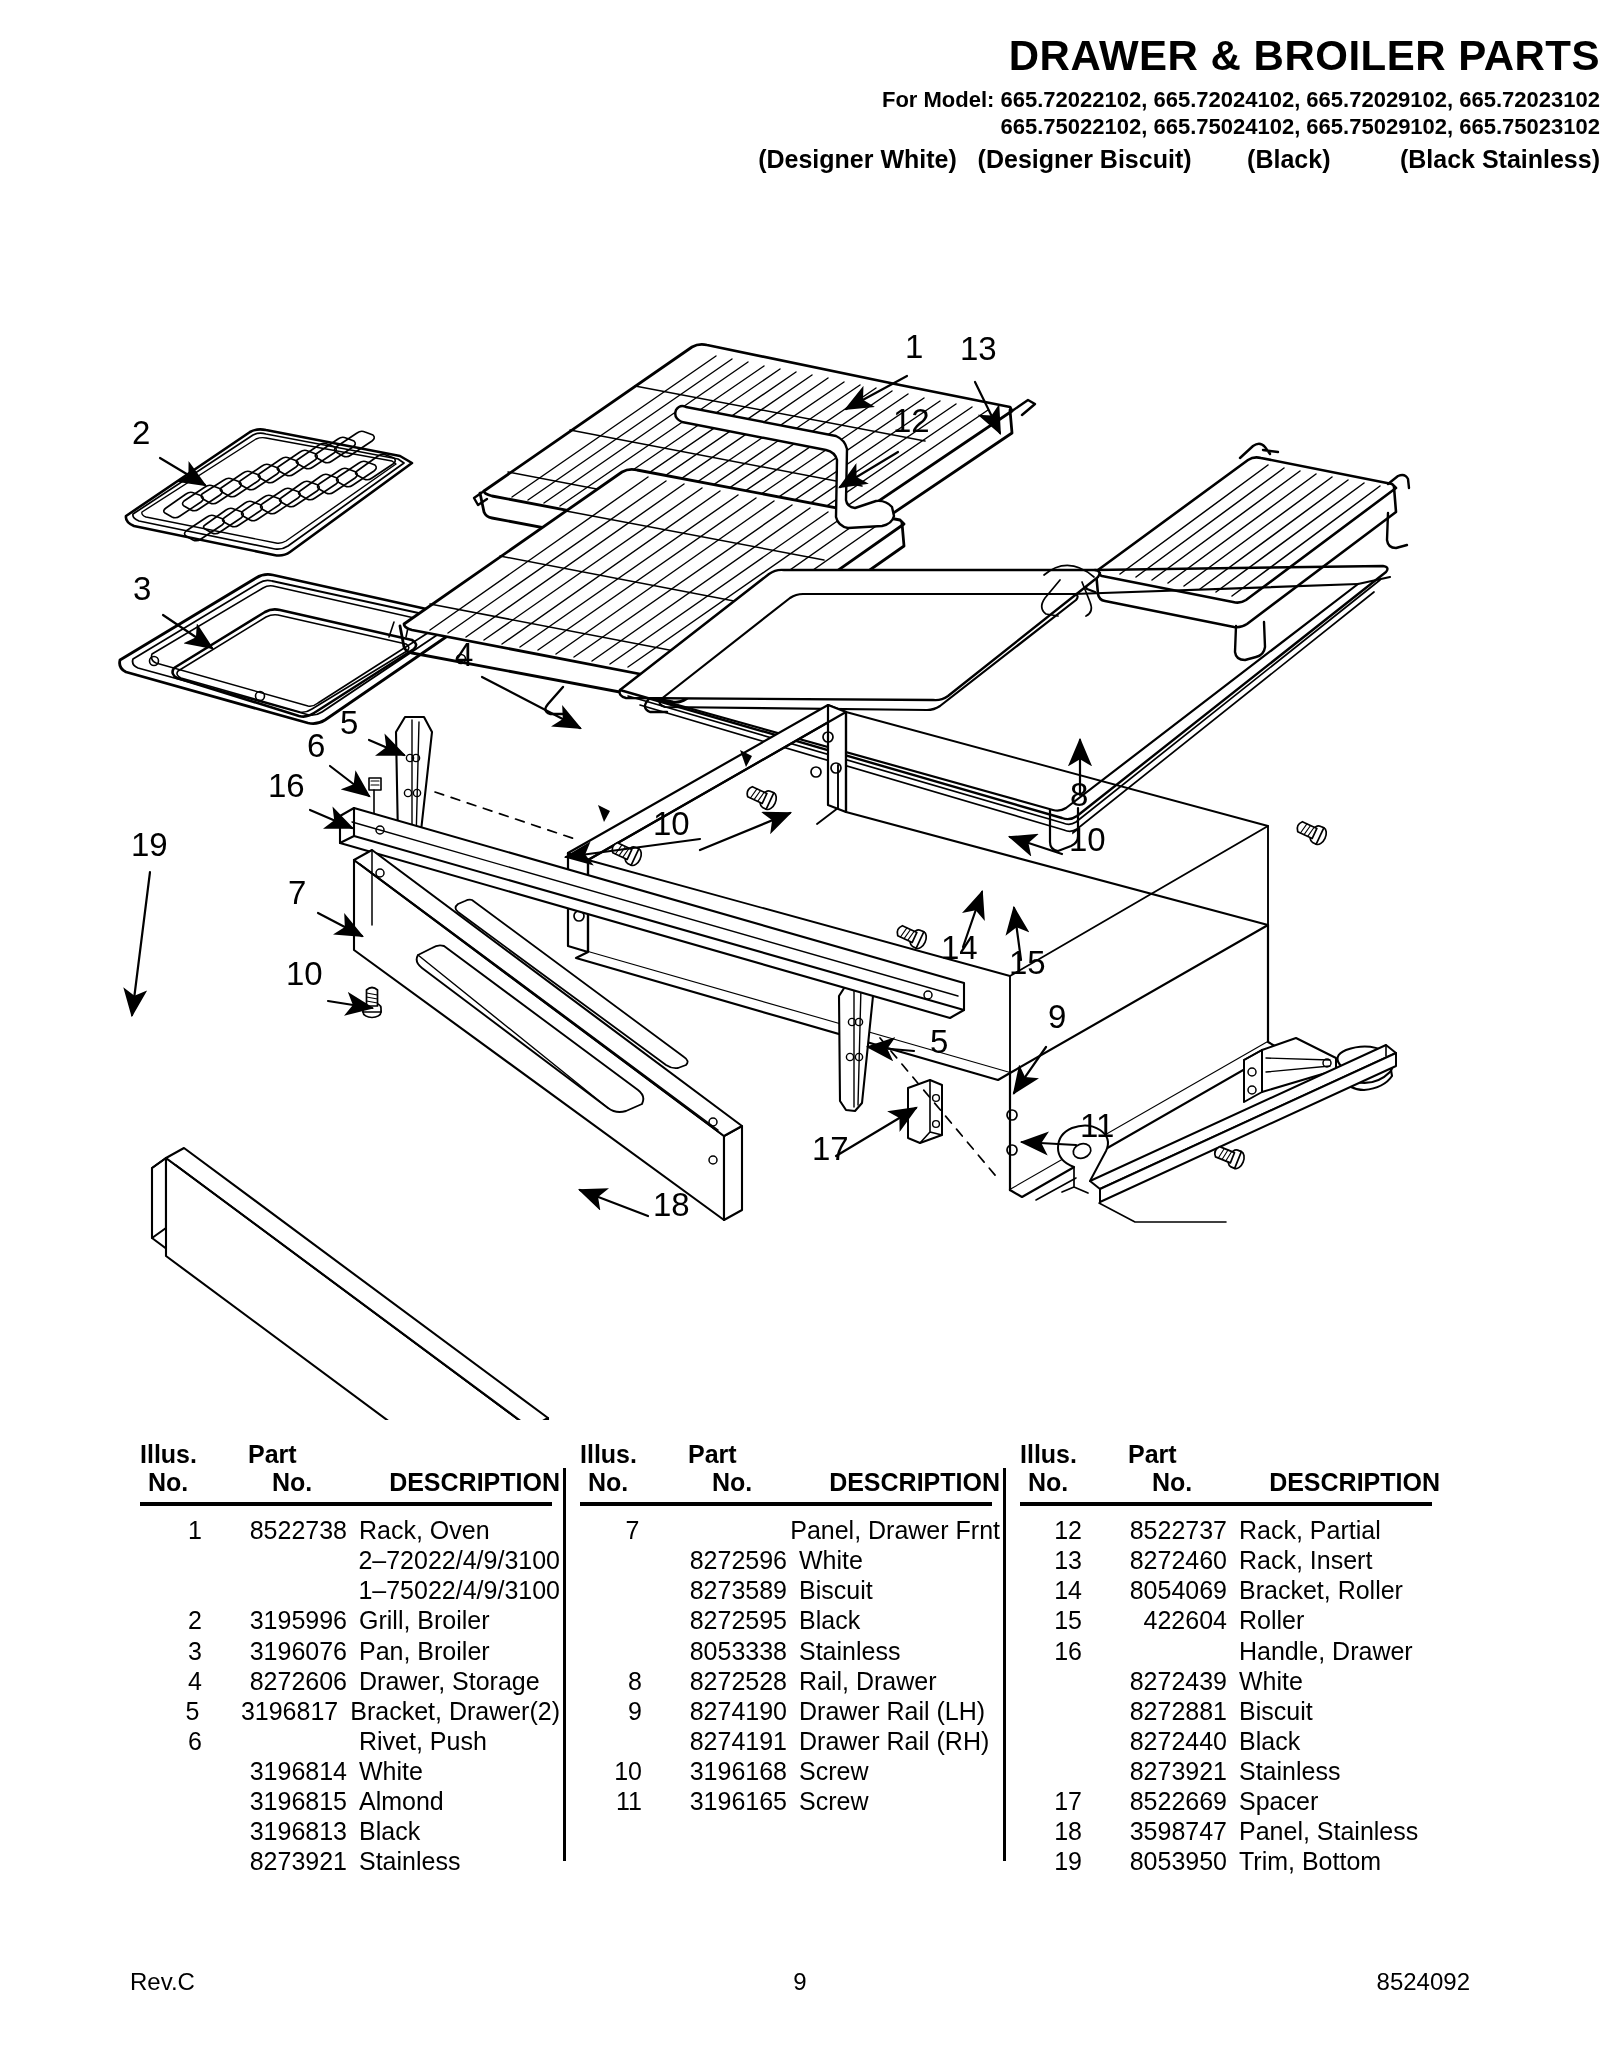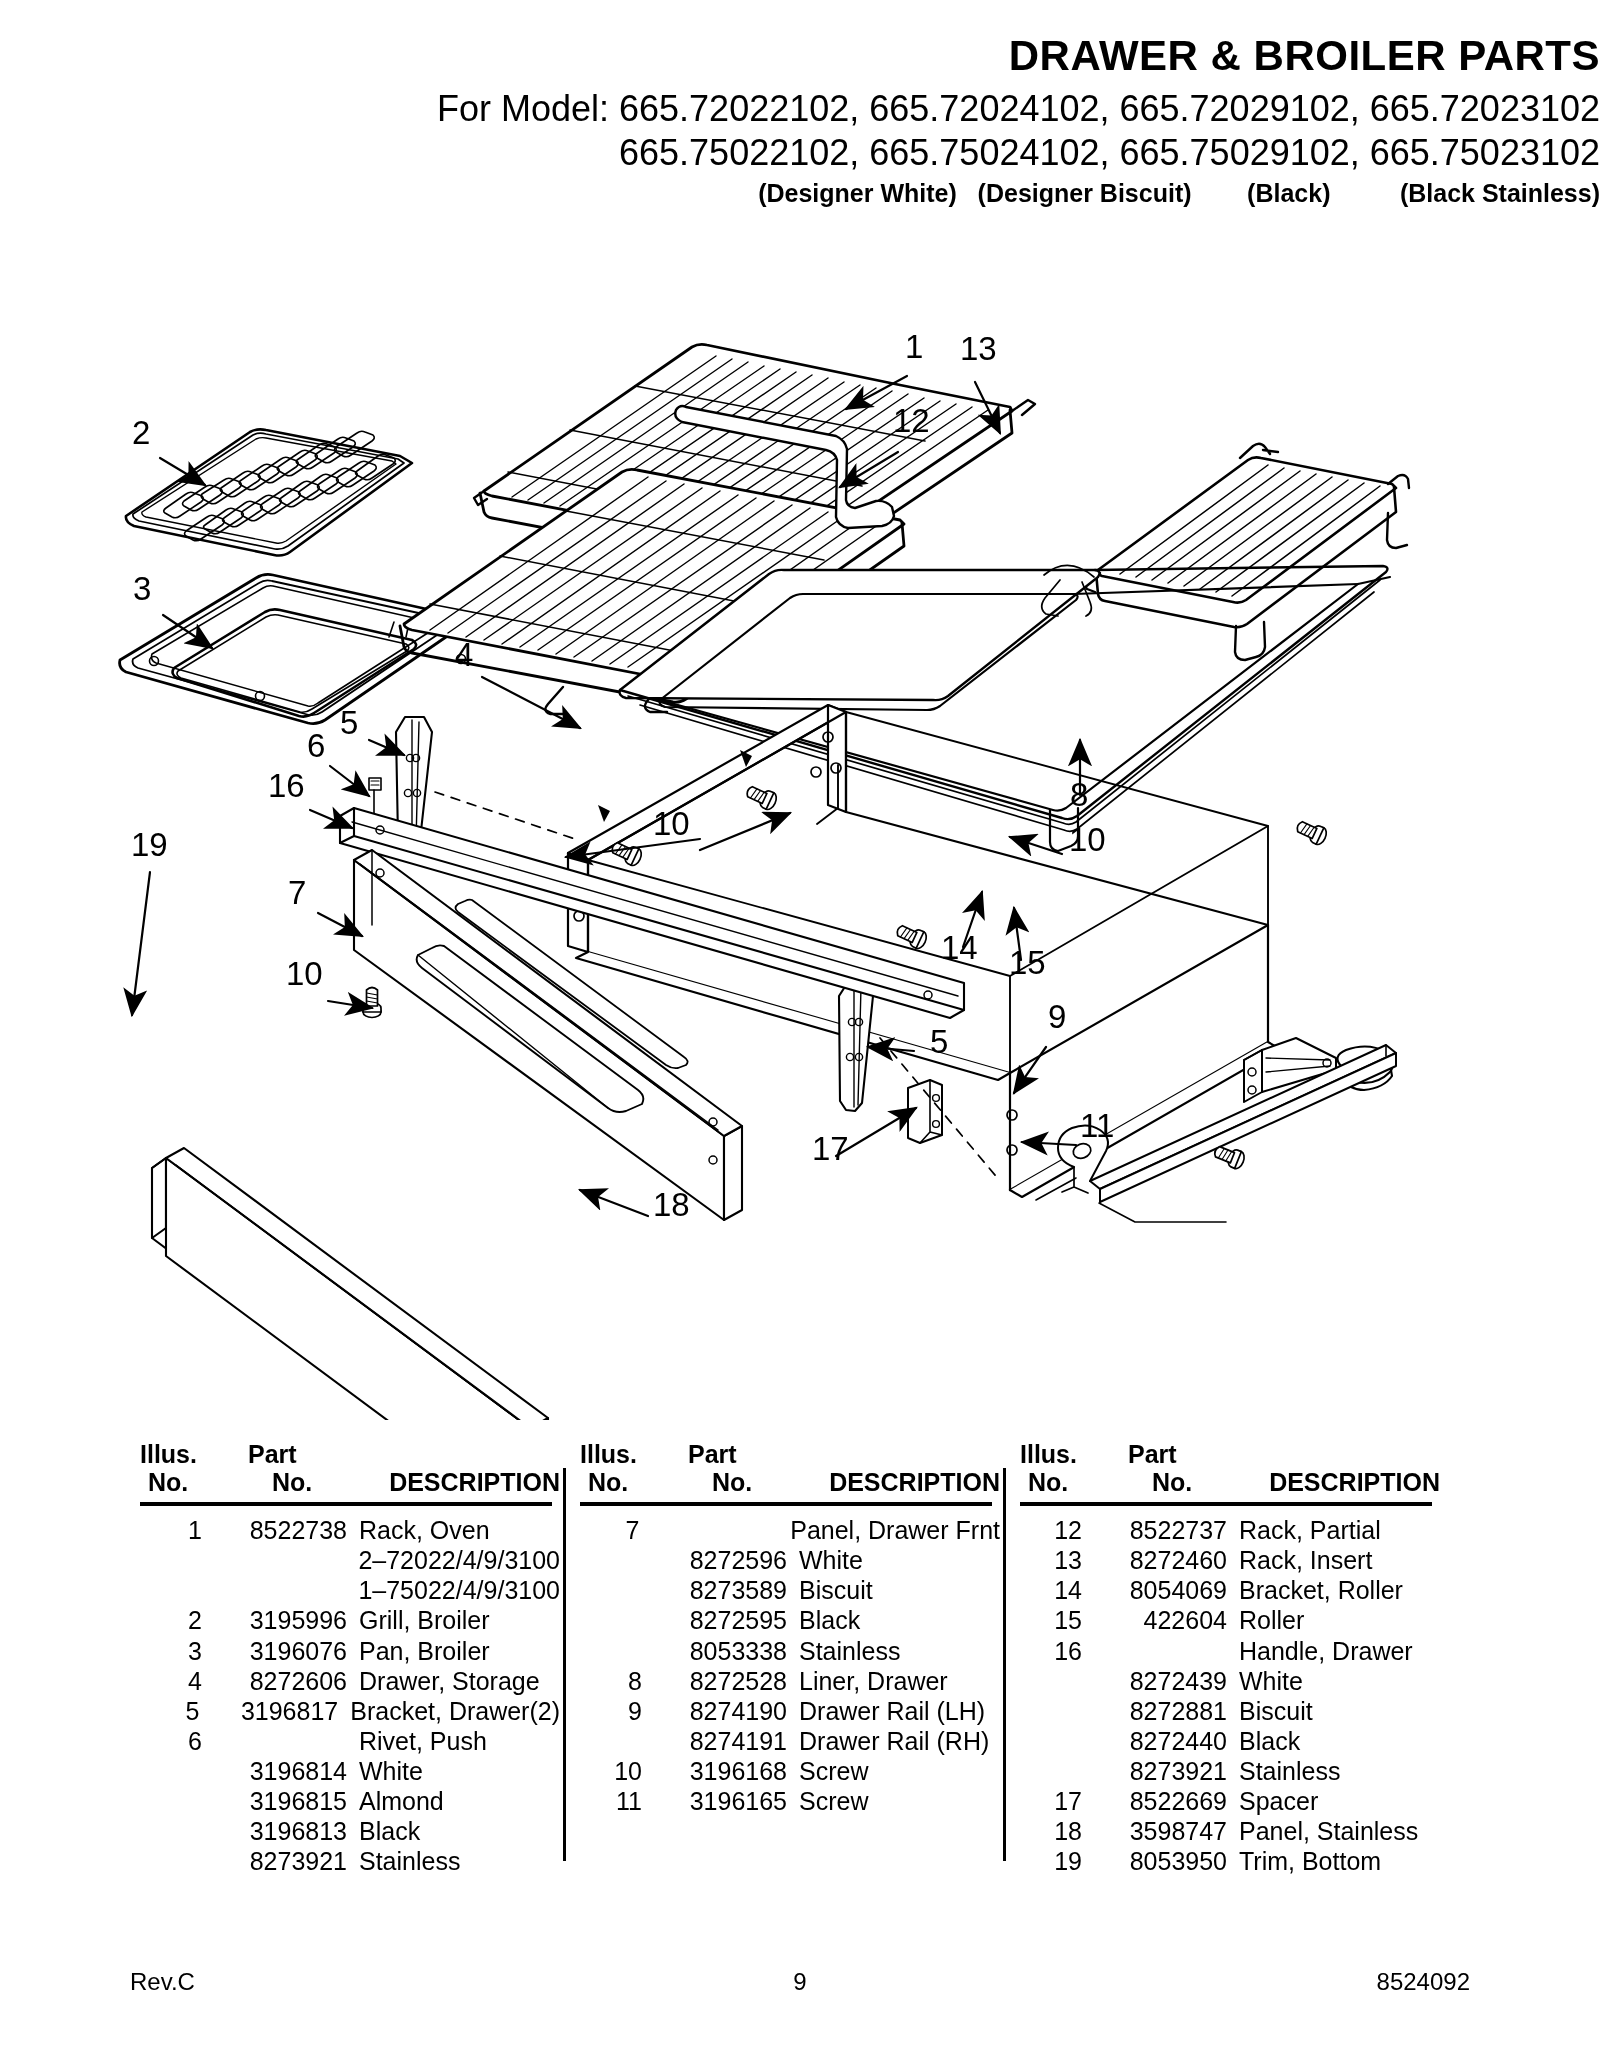--- a/index.html
+++ b/index.html
@@ -2,21 +2,21 @@
 <html><head>
 <meta charset="utf-8">
 <style>
   html,body{margin:0;padding:0;background:#fff;}
   body{width:1600px;height:2071px;position:relative;
        font-family:"Liberation Sans","DejaVu Sans",sans-serif;color:#000;}
 
   
   #header{position:absolute;left:0;top:34px;width:1600px;text-align:right;}
   #doc-title{font-size:42px;font-weight:bold;letter-spacing:.5px;line-height:1.05;}
-  .model-line{font-size:36px;font-weight:normal;line-height:1.22;white-space:pre;}
+  .model-line{font-size:22px;font-weight:bold;line-height:1.22;white-space:pre;}
   .model-line.l1{margin-top:9px;}
   #finish-row{font-size:25px;font-weight:bold;margin-top:4px;white-space:pre;}
 
   
   #diagram{position:absolute;left:0;top:160px;width:1600px;height:1260px;}
   #diagram svg{display:block;}
   .cn{font-family:"Liberation Sans","DejaVu Sans",sans-serif;font-size:33px;fill:#000;}
 
   
   #parts-table{position:absolute;left:0;top:1440px;width:1600px;height:440px;}
@@ -454,21 +454,21 @@
         <span class="th-desc">DESCRIPTION</span>
       </div>
     </div>
     <div class="hrule"></div>
     <div class="rows">
         <div class="row"><span class="c-illus">7</span><span class="c-part"></span><span class="c-desc">Panel, Drawer Frnt</span></div>
         <div class="row"><span class="c-illus"></span><span class="c-part">8272596</span><span class="c-desc">White</span></div>
         <div class="row"><span class="c-illus"></span><span class="c-part">8273589</span><span class="c-desc">Biscuit</span></div>
         <div class="row"><span class="c-illus"></span><span class="c-part">8272595</span><span class="c-desc">Black</span></div>
         <div class="row"><span class="c-illus"></span><span class="c-part">8053338</span><span class="c-desc">Stainless</span></div>
-        <div class="row"><span class="c-illus">8</span><span class="c-part">8272528</span><span class="c-desc">Liner, Drawer</span></div>
+        <div class="row"><span class="c-illus">8</span><span class="c-part">8272528</span><span class="c-desc">Rail, Drawer</span></div>
         <div class="row"><span class="c-illus">9</span><span class="c-part">8274190</span><span class="c-desc">Drawer Rail (LH)</span></div>
         <div class="row"><span class="c-illus"></span><span class="c-part">8274191</span><span class="c-desc">Drawer Rail (RH)</span></div>
         <div class="row"><span class="c-illus">10</span><span class="c-part">3196168</span><span class="c-desc">Screw</span></div>
         <div class="row"><span class="c-illus">11</span><span class="c-part">3196165</span><span class="c-desc">Screw</span></div>
       </div>
   </div>
 
   <div class="col c3">
     <div class="thead">
       <div class="r r1">

